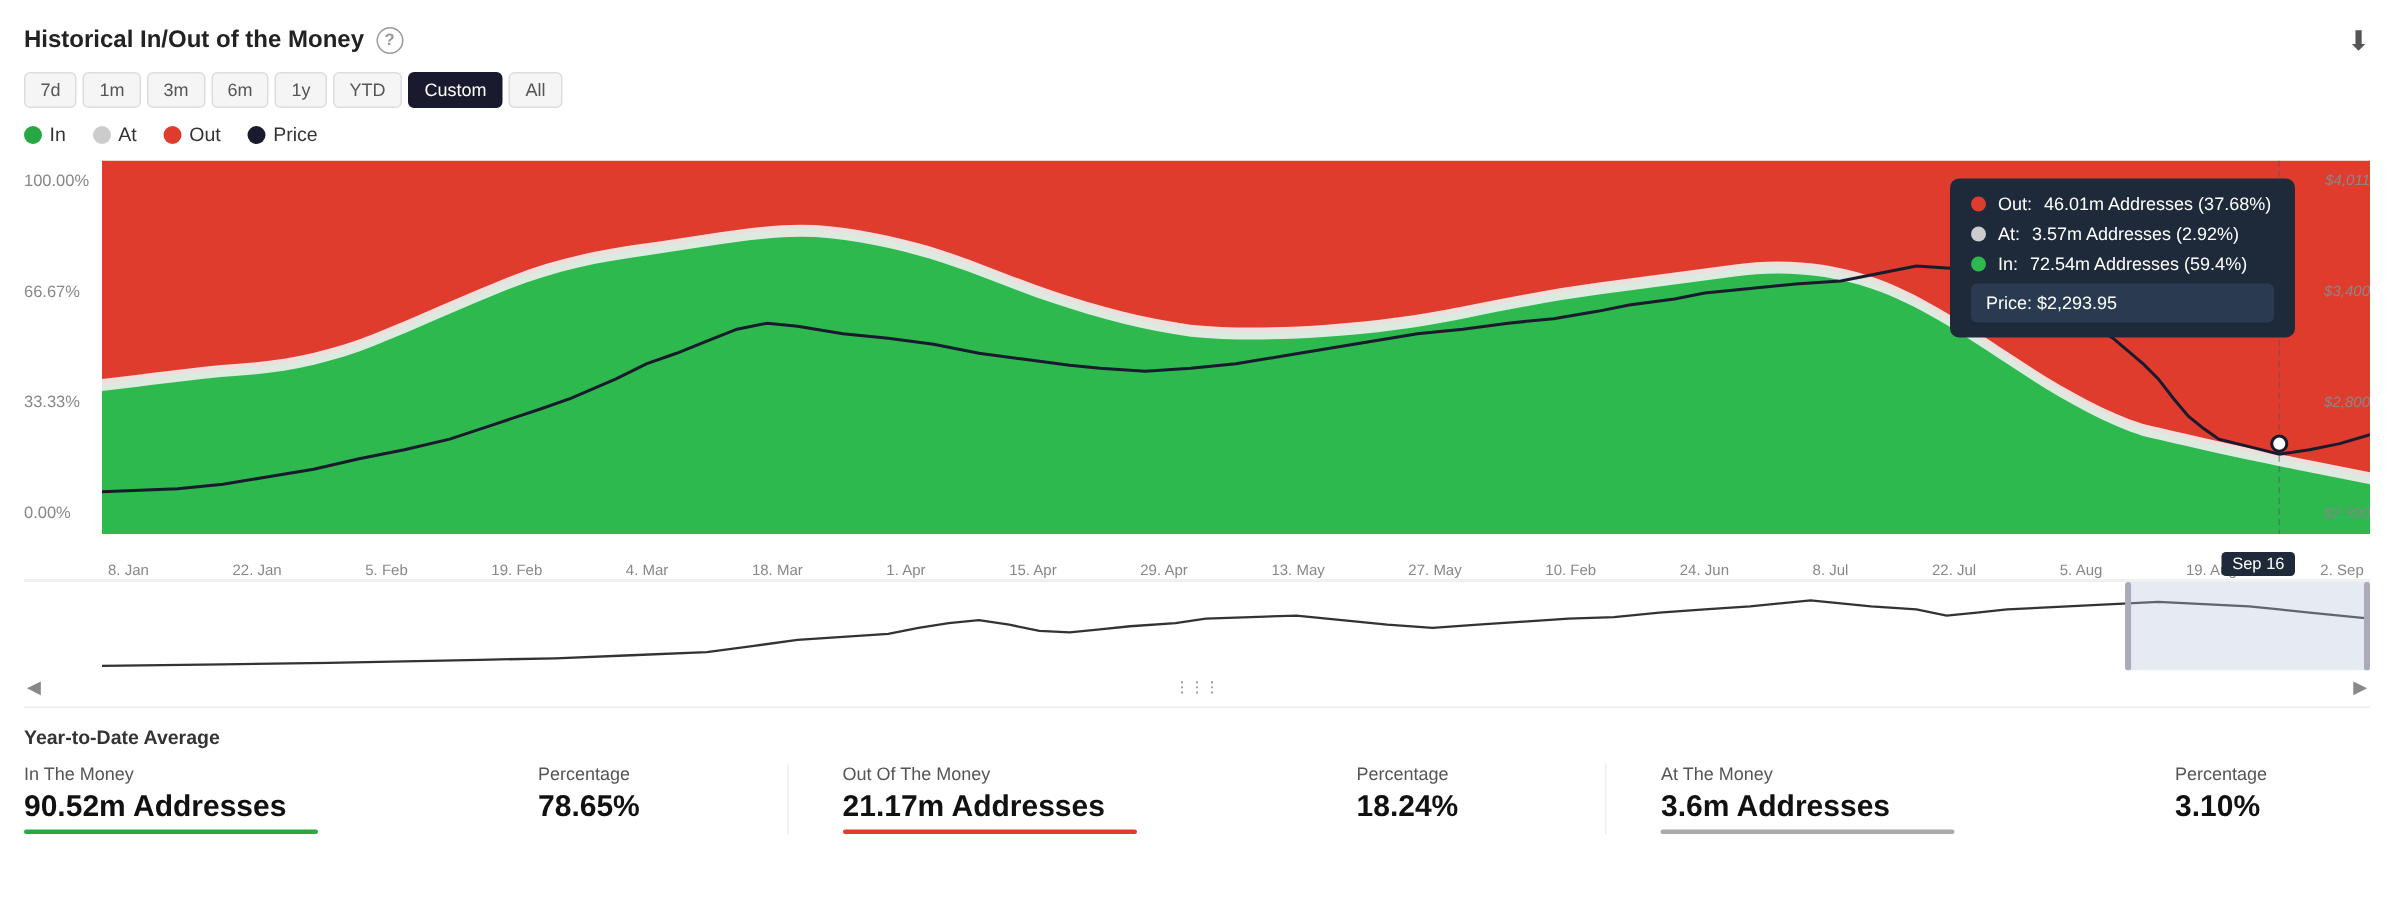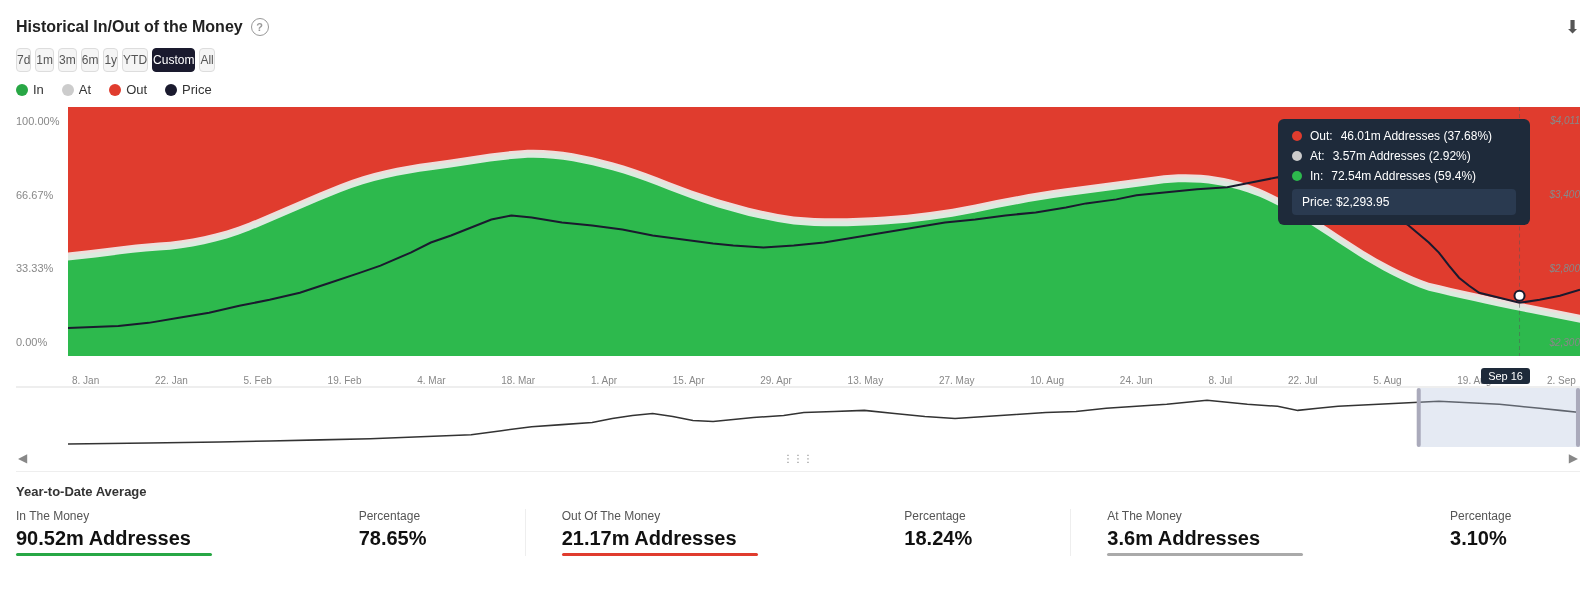--- a/index.html
+++ b/index.html
@@ -7,21 +7,21 @@
     .page { width: 1596px; min-height: 611px; background: #fff; padding: 10px 16px; }
 
     
     .header { display: flex; align-items: center; justify-content: space-between; padding: 6px 0 10px 0; }
     .header-title { font-size: 16px; font-weight: 600; color: #222; display: flex; align-items: center; gap: 8px; }
     .help-icon { width: 18px; height: 18px; border-radius: 50%; border: 1.5px solid #999; display: inline-flex; align-items: center; justify-content: center; font-size: 11px; color: #999; cursor: pointer; }
     .download-icon { font-size: 18px; color: #555; cursor: pointer; }
 
     
     .time-filters { display: flex; gap: 4px; margin-bottom: 10px; align-items: center; }
-    .filter-btn { padding: 4px 0; border-radius: 4px; border: 1px solid #ddd; background: #f5f5f5; font-size: 12px; color: #555; cursor: pointer; }
+    .filter-btn { padding: 4px 10px; border-radius: 4px; border: 1px solid #ddd; background: #f5f5f5; font-size: 12px; color: #555; cursor: pointer; }
     .filter-btn.active { background: #1a1a2e; color: #fff; border-color: #1a1a2e; }
 
     
     .legend { display: flex; gap: 18px; margin-bottom: 10px; align-items: center; }
     .legend-item { display: flex; align-items: center; gap: 5px; font-size: 13px; color: #333; }
     .legend-dot { width: 12px; height: 12px; border-radius: 50%; display: inline-block; }
 
     
     .chart-container { position: relative; width: 100%; }
     .main-chart { position: relative; height: 280px; background: #fff; border-bottom: 1px solid #eee; }
@@ -212,38 +212,38 @@
           <span class="x-label">22. Jan</span>
           <span class="x-label">5. Feb</span>
           <span class="x-label">19. Feb</span>
           <span class="x-label">4. Mar</span>
           <span class="x-label">18. Mar</span>
           <span class="x-label">1. Apr</span>
           <span class="x-label">15. Apr</span>
           <span class="x-label">29. Apr</span>
           <span class="x-label">13. May</span>
           <span class="x-label">27. May</span>
-          <span class="x-label">10. Aug</span>
+          <span class="x-label">10. Feb</span>
           <span class="x-label">24. Jun</span>
           <span class="x-label">8. Jul</span>
           <span class="x-label">22. Jul</span>
           <span class="x-label">5. Aug</span>
           <span class="x-label">19. Aug</span>
           <span class="x-label">2. Sep</span>
         </div>
       </div>
 
       <div class="price-labels">
         <span class="price-label">$4,011</span>
         <span class="price-label">$3,400</span>
         <span class="price-label">$2,800</span>
         <span class="price-label">$2,300</span>
       </div>
 
-      <div class="tooltip-box" style="top:12px; right: 50px; width:252px;">
+      <div class="tooltip-box" style="top:12px; right: 50px; width:230px;">
         <div class="tooltip-row">
           <span class="tooltip-dot" style="background:#e03c2e;"></span>
           <span>Out:</span>
           <span>46.01m Addresses (37.68%)</span>
         </div>
         <div class="tooltip-row">
           <span class="tooltip-dot" style="background:#cccccc;"></span>
           <span>At:</span>
           <span>3.57m Addresses (2.92%)</span>
         </div>

